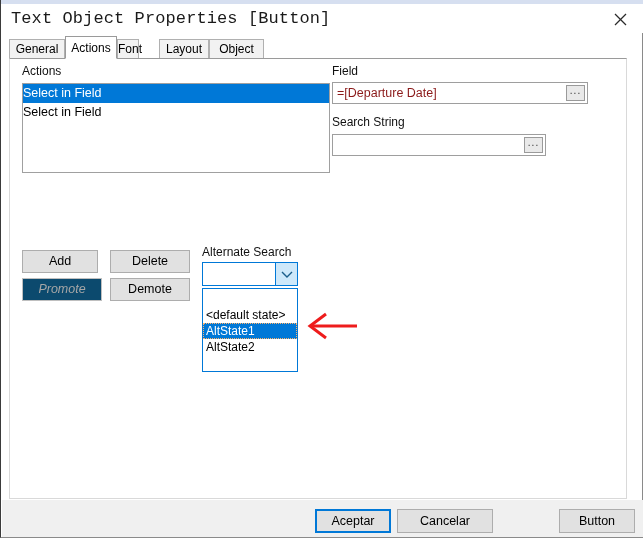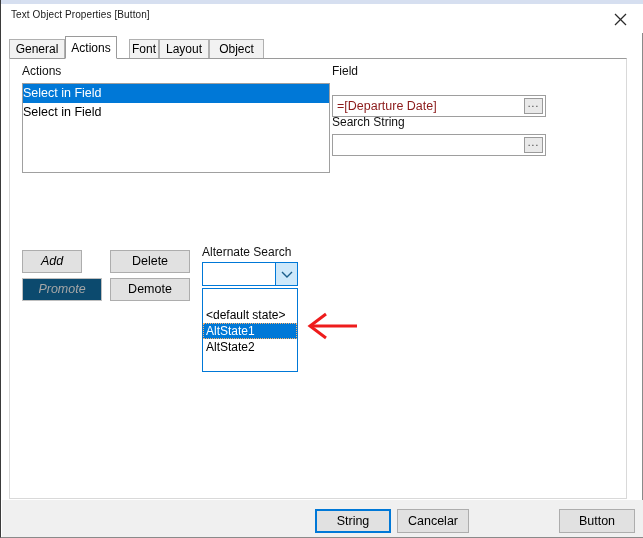--- a/index.html
+++ b/index.html
@@ -40,24 +40,25 @@
     position: absolute;
     left: 0; top: 4px;
     width: 643px;
     height: 29px;
     background: #ffffff;
   }
   #title-text {
     position: absolute;
     left: 10px;
     top: 5px;
-    font-size: 10px;
+    font-size: 17px;
     color: #1a1a1a;
     white-space: nowrap;
     letter-spacing: 0.1px;
+    font-family: Liberation Mono, monospace;
   }
   #close-button {
     position: absolute;
     left: 598px;
     top: 0px;
     width: 45px;
     height: 29px;
     cursor: default;
   }
   #close-button svg { position: absolute; left: 15px; top: 9px; }
@@ -301,21 +302,21 @@
     </div>
   </div>
 
   <div id="tabstrip">
     <div class="tab" style="left:0px;width:56px;">
       <span>General</span>
     </div>
     <div class="tab active" style="left:56px;width:52px;">
       <span>Actions</span>
     </div>
-    <div class="tab" style="left:120px;width:30px;">
+    <div class="tab" style="left:108px;width:22px;">
       <span>Font</span>
     </div>
     <div class="tab" style="left:150px;width:50px;">
       <span>Layout</span>
     </div>
     <div class="tab" style="left:200px;width:55px;">
       <span>Object</span>
     </div>
   </div>
 
@@ -326,32 +327,32 @@
     <div id="actions-list">
       <div class="action-item selected">
         <span>Select in Field</span>
       </div>
       <div class="action-item">
         <span>Select in Field</span>
       </div>
     </div>
 
     <div class="field-label" style="left:322px; top:5px;">Field</div>
-    <div class="textbox" style="left:322px; top:36px; width:214px;">
+    <div class="textbox" style="left:322px; top:23px; width:256px;">
       <span class="value" style="color:#8b1a1a;">=[Departure Date]</span>
       <span class="ellipsis-btn">...</span>
     </div>
 
     <div class="field-label" style="left:322px; top:56px;">Search String</div>
     <div class="textbox" style="left:322px; top:75px; width:214px;">
       <span class="value"></span>
       <span class="ellipsis-btn">...</span>
     </div>
 
-    <div class="btn" style="left:12px;  top:191px; width:60px; height:23px; line-height:21px;font-style:italic;">Add</div>
+    <div class="btn" style="left:12px;  top:191px; width:76px; height:23px; line-height:21px;">Add</div>
     <div class="btn" style="left:100px; top:191px; width:80px; height:23px; line-height:21px;">Delete</div>
     <div class="btn disabled" style="left:12px;  top:219px; width:80px; height:23px; line-height:21px;">Promote</div>
     <div class="btn" style="left:100px; top:219px; width:80px; height:23px; line-height:21px;">Demote</div>
 
     <div class="field-label" style="left:192px; top:186px;">Alternate Search</div>
 
     <div id="combo">
       <span id="combo-value"></span>
       <span id="combo-arrow">
         <svg width="12" height="8" viewBox="0 0 12 8">
@@ -378,19 +379,19 @@
     <div id="annotation-arrow">
       <svg width="58" height="30" viewBox="0 0 58 30">
         <line x1="55" y1="15" x2="10" y2="15" stroke="#ee1c1c" stroke-width="3"></line>
         <polyline points="24,3 8,15 24,27" fill="none" stroke="#ee1c1c" stroke-width="3"></polyline>
       </svg>
     </div>
 
   </div>
 
   <div id="footer">
-    <div class="footer-btn default" style="left:313px; width:76px;">String</div>
-    <div class="footer-btn" style="left:395px; width:72px;text-align:center;">Cancelar</div>
+    <div class="footer-btn default" style="left:313px; width:76px;">Aceptar</div>
+    <div class="footer-btn" style="left:395px; width:96px;text-align:center;">Cancelar</div>
     <div class="footer-btn" style="left:476px; width:76px;margin-top:32px;">Aplicar</div>
     <div class="footer-btn" style="left:557px; width:76px;">Button</div>
   </div>
 
 </div>
 
 </body></html>

